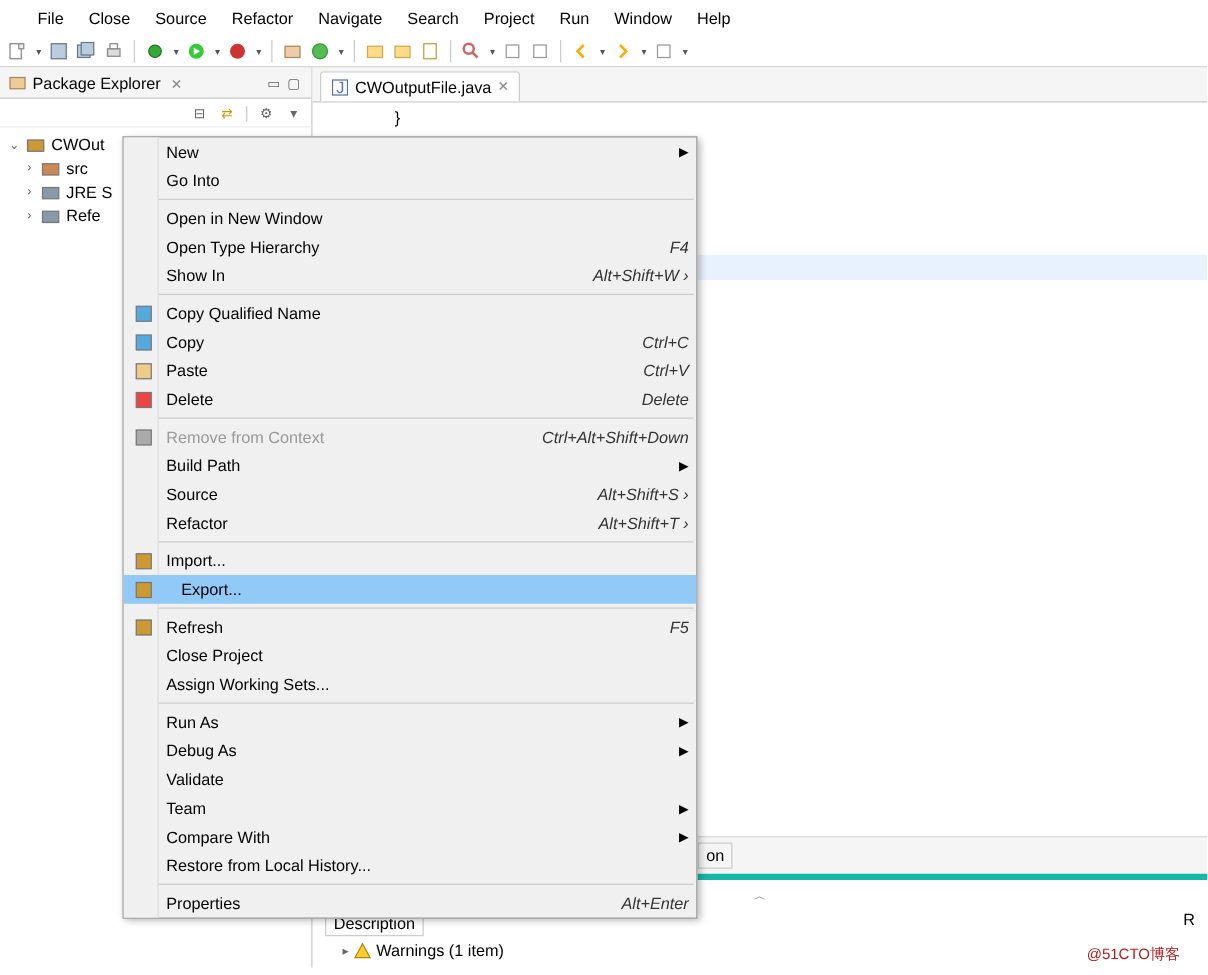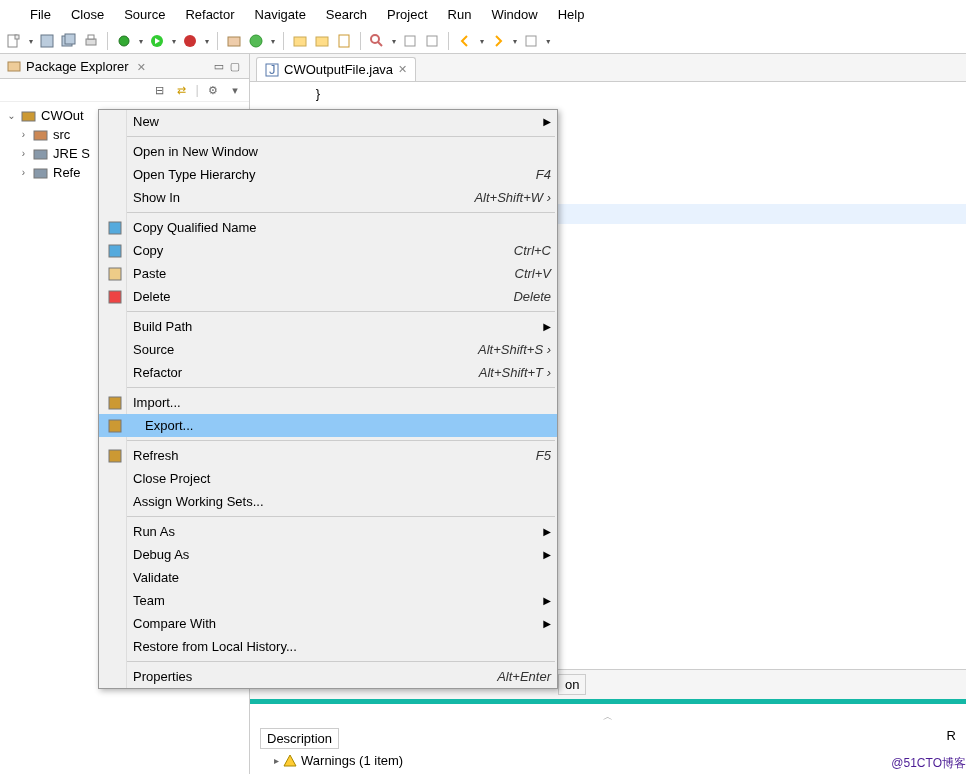--- a/index.html
+++ b/index.html
@@ -34,21 +34,21 @@
 .desc-col { padding: 2px 6px; border: 1px solid #ccc; display: inline-block; }
 .ctx-menu { position: absolute; left: 98px; top: 109px; width: 460px; background: #f0f0f0; border: 1px solid #999; box-shadow: 2px 2px 6px rgba(0,0,0,0.3); z-index: 100; }
 .menu-item { display: flex; align-items: center; padding: 4px 6px 4px 34px; position: relative; font-size: 14px; }
 .menu-item.hover { background: #91c9f7; padding-left: 46px; }
 .menu-item .mi-icon { position: absolute; left: 8px; width: 16px; height: 16px; }
 .menu-item .shortcut { margin-left: auto; color: #333; font-size: 13px; font-style: italic; }
 .menu-item .submenu-arrow { margin-left: auto; font-size: 10px; padding-left: 8px; }
 .menu-item.disabled { color: #999; }
 .menu-sep { height: 1px; background: #ccc; margin: 3px 2px; }
 .ctx-gutter { position: absolute; left: 0; top: 0; bottom: 0; width: 28px; background: #f0f0f0; border-right: 1px solid #ddd; }
-.watermark { position: absolute; right: 0; bottom: 8px; color: #4c1d95; font-size: 12px; }
+.watermark { position: absolute; right: 22px; bottom: 8px; color: #b91c1c; font-size: 12px; }
 .mini-btn { width: 16px; height: 16px; display: inline-flex; align-items: center; justify-content: center; font-size: 11px; color: #666; }
 svg { display: block; }
 </style>
 </head>
 <body>
 
 <div class="menubar" id="menubar">
     <span>File</span>
     <span>Close</span>
     <span>Source</span>
@@ -275,20 +275,23 @@
   </div>
 </div>
 
 <div class="ctx-menu">
   <div class="ctx-gutter"></div>
   <div id="ctxitems">
       <div class="menu-item">
         <span>New</span>
         <span class="submenu-arrow">▶</span>
       </div>
+      <div class="menu-item">
+        <span>Go Into</span>
+      </div>
       <div class="menu-sep"></div>
       <div class="menu-item">
         <span>Open in New Window</span>
       </div>
       <div class="menu-item">
         <span>Open Type Hierarchy</span>
         <span class="shortcut">F4</span>
       </div>
       <div class="menu-item">
         <span>Show In</span>
@@ -324,20 +327,29 @@
       <div class="menu-item">
         <span class="mi-icon">
           <svg width="16" height="16">
             <rect x="2" y="2" width="12" height="12" fill="#e44" stroke="#777"></rect>
           </svg>
         </span>
         <span>Delete</span>
         <span class="shortcut">Delete</span>
       </div>
       <div class="menu-sep"></div>
+      <div class="menu-item disabled">
+        <span class="mi-icon">
+          <svg width="16" height="16">
+            <rect x="2" y="2" width="12" height="12" fill="#aaa" stroke="#777"></rect>
+          </svg>
+        </span>
+        <span>Remove from Context</span>
+        <span class="shortcut">Ctrl+Alt+Shift+Down</span>
+      </div>
       <div class="menu-item">
         <span>Build Path</span>
         <span class="submenu-arrow">▶</span>
       </div>
       <div class="menu-item">
         <span>Source</span>
         <span class="shortcut">Alt+Shift+S ›</span>
       </div>
       <div class="menu-item">
         <span>Refactor</span>

